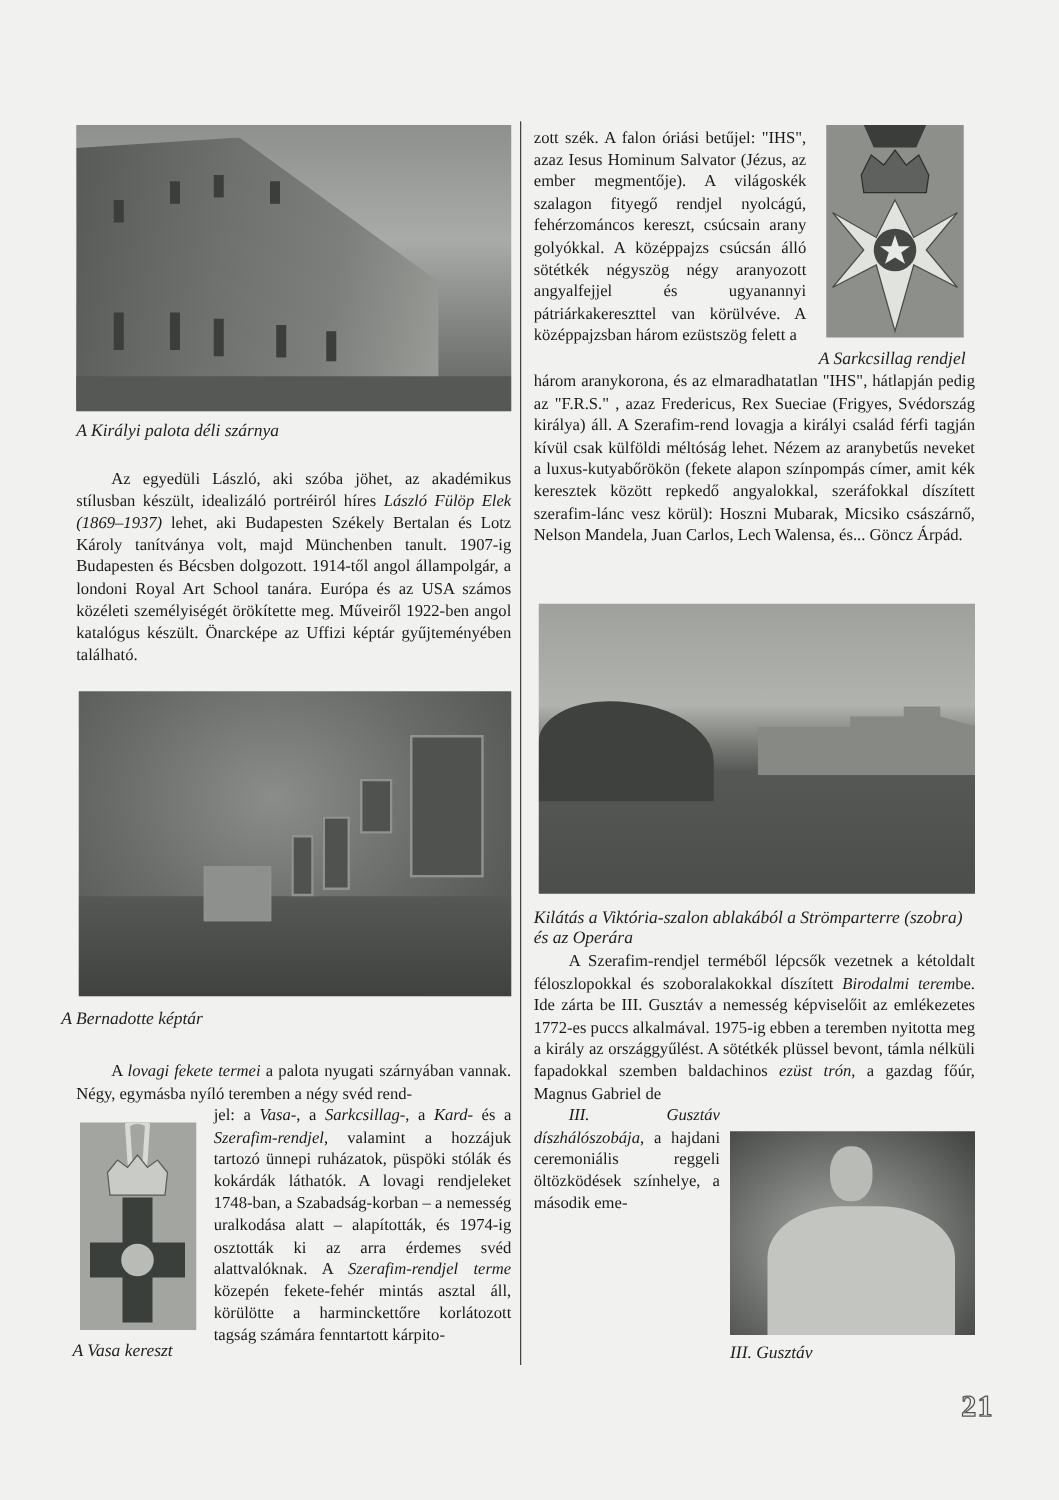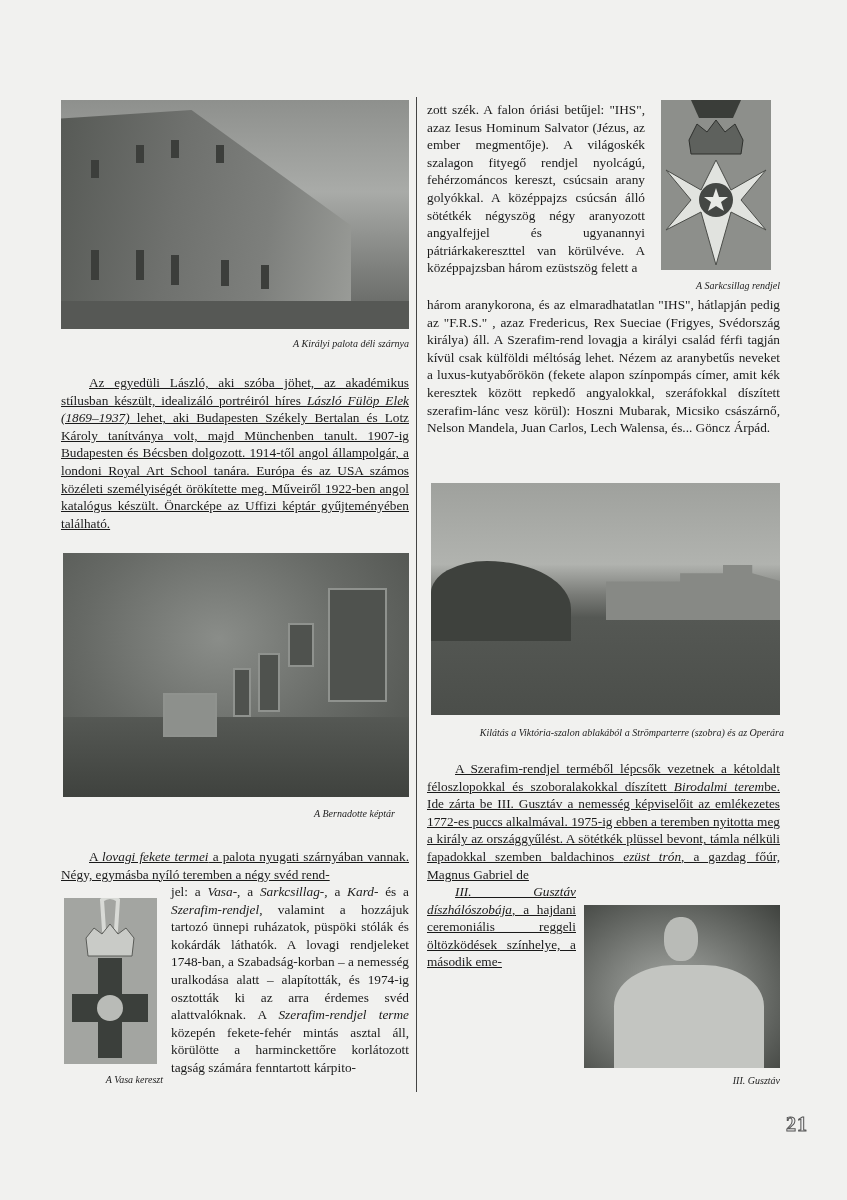--- a/index.html
+++ b/index.html
@@ -1,25 +1,25 @@
 <!DOCTYPE html>
 <html><head>
 <meta charset="utf-8">
 <style>
   html, body { margin:0; padding:0; }
   body { width:847px; height:1200px; background:#f1f1ef; position:relative; overflow:hidden;
          font-family:"Liberation Serif", "DejaVu Serif", serif; color:#1a1a1a; }
   .photo { position:absolute; background:#6e716d; overflow:hidden; }
-  .cap { position:absolute; font-style:italic; font-size:10px; color:#222; text-align:right; }
+  .cap { position:absolute; font-style:italic; font-size:14px; color:#222; text-align:left; }
   .txt { position:absolute; font-size:13.3px; line-height:17.6px; text-align:justify; }
   .txt p { margin:0; }
-  .ind { text-indent:28px;text-decoration:underline; }
+  .ind { text-indent:28px; }
   .txt i { font-style:italic; }
   .rule { position:absolute; left:416px; top:97px; width:1px; height:995px; background:#444; }
-  .pnum { position:absolute; right:39px; top:1113px; font-size:20px; font-weight:bold; color:#eee;
+  .pnum { position:absolute; right:52px; top:1113px; font-size:24px; font-weight:bold; color:#eee;
           -webkit-text-stroke:1px #555; letter-spacing:1px; font-family:"Liberation Serif", serif; }
 
   
   .p1 { left:61px; top:100px; width:348px; height:229px;
         background:linear-gradient(180deg,#8e908d 0%,#a9aba8 40%,#7c7e7b 75%,#5e605d 100%); }
   .p1 .bld { position:absolute; left:0; top:10px; width:290px; height:210px;
         background:linear-gradient(100deg,#575a56 0%,#6f716e 40%,#7d7f7c 70%,#9a9c98 100%);
         clip-path:polygon(0 4%,45% 0,100% 55%,100% 100%,0 100%); }
   .p1 .ground { position:absolute; left:0; bottom:0; width:100%; height:28px; background:#565855; }
   .p1 .win { position:absolute; width:8px; height:18px; background:#3c3e3b; }

